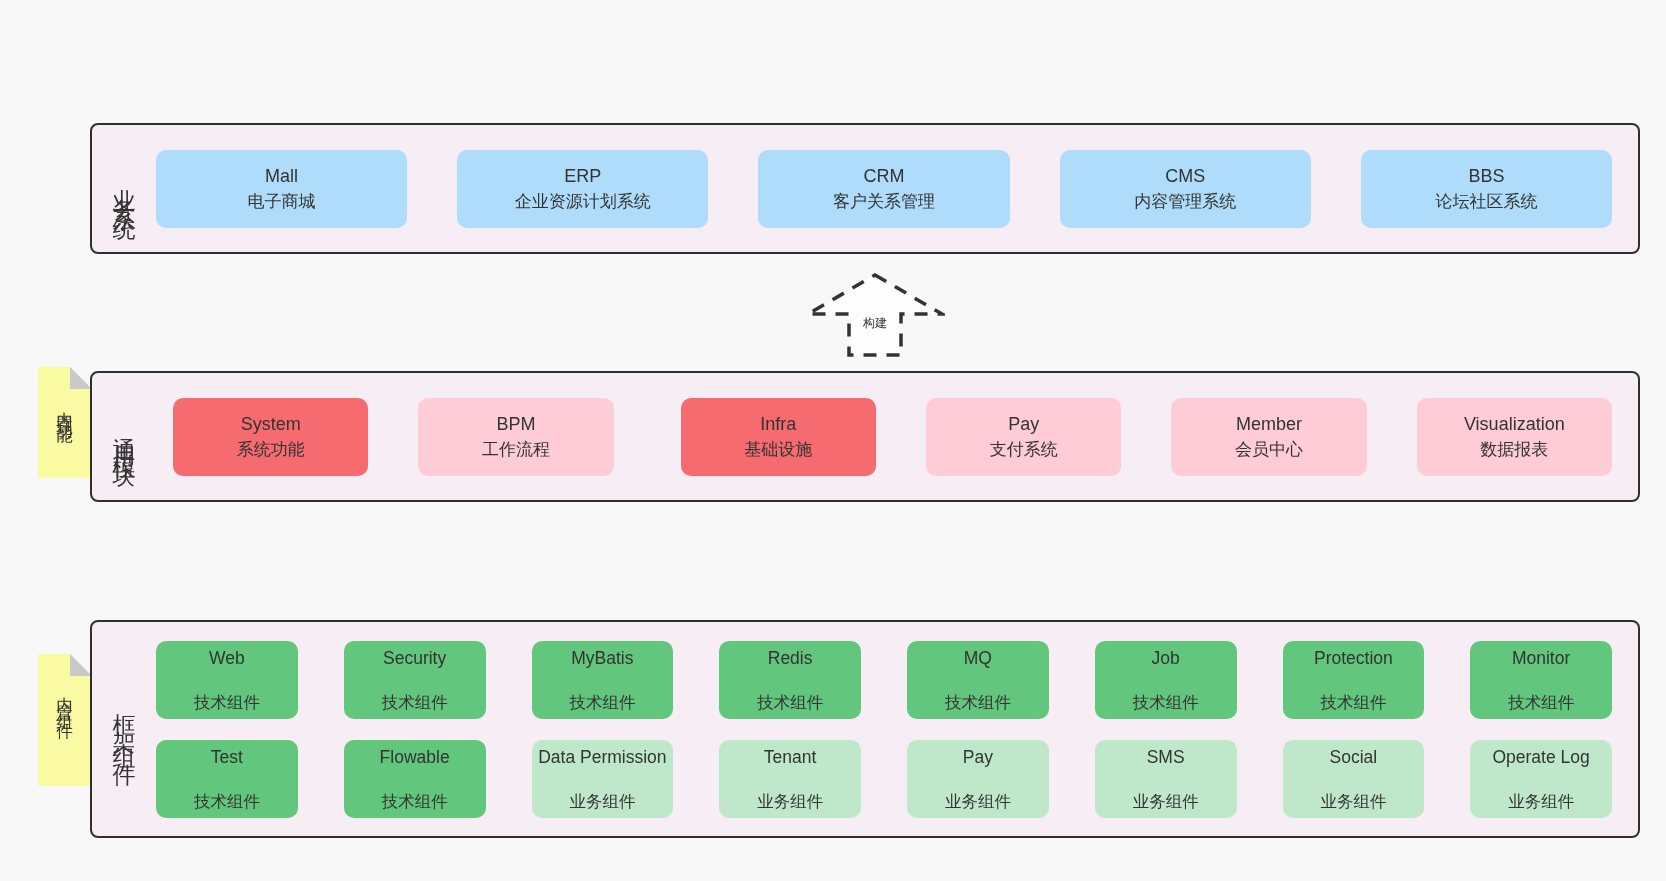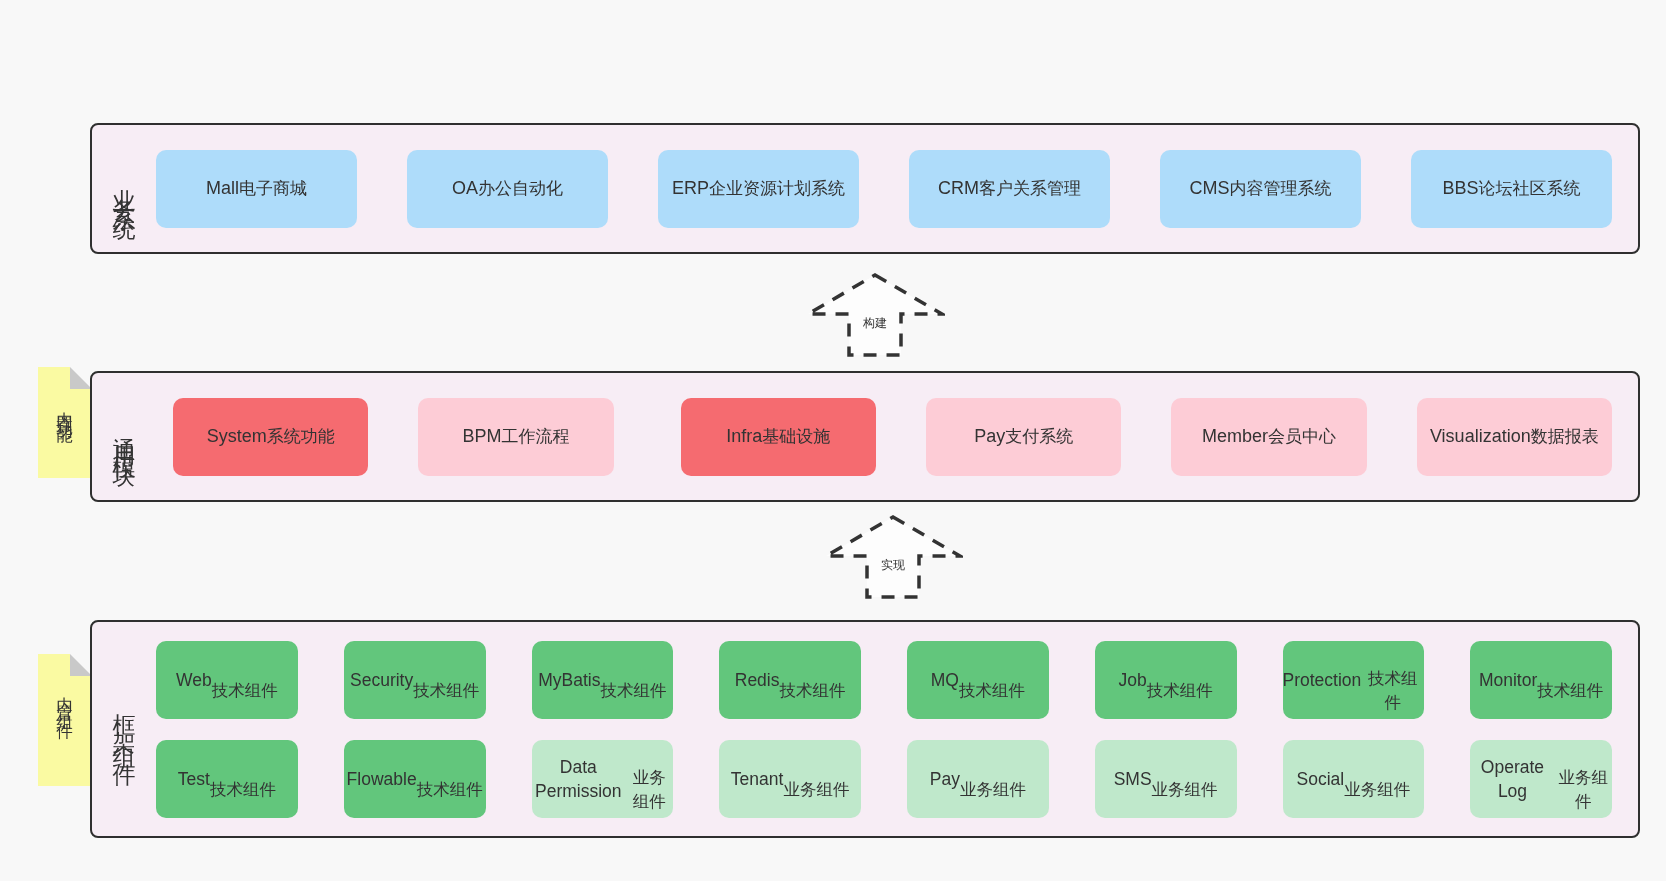--- a/index.html
+++ b/index.html
@@ -22,21 +22,21 @@
     writing-mode:vertical-lr;text-orientation:upright;
     font-size:23px;letter-spacing:9px;color:#333;
   }
   #layer-framework .layer-label{letter-spacing:17px;}
   
   .row{flex:1;display:flex;align-items:center;gap:50px;padding:0 26px 0 10px;}
   .grid{flex:1;display:flex;flex-direction:column;justify-content:center;gap:21px;padding:0 26px 0 10px;}
   .grid-row{display:flex;gap:46px;}
   .box{
     flex:1;height:78px;border-radius:10px;
-    display:flex;flex-direction:row;align-items:center;justify-content:center;
+    display:flex;flex-direction:column;align-items:center;justify-content:center;
     text-align:center;line-height:25px;
   }
   .box .t{font-size:18px;}
   .box .s{font-size:17px;}
   .grid-row .box{line-height:24px;}
   .grid-row .box .t{font-size:17.5px;}
   .grid-row .box .s{font-size:16.5px;margin-top:20px;}
   .blue{background:#aedcfa;}
   .red{background:#f56b70;margin-left:17px;}
   .pink{background:#fdccd6;}
@@ -78,37 +78,27 @@
   <div class="note" id="note-framework">
     <div class="note-text">内置组件</div>
   </div>
 
   <div class="arrow" id="arrow-build">
     <svg viewBox="0 0 140 86">
       <polygon points="70,3 137,42 96,42 96,83 44,83 44,42 3,42" fill="#fdfdfd" stroke="#333" stroke-width="3.5" stroke-dasharray="13 10"></polygon>
     </svg>
     <div class="arrow-label">构建</div>
   </div>
-  <div class="arrow" id="arrow-implement">
-    <svg viewBox="0 0 140 86">
-      <polygon points="70,3 137,42 96,42 96,83 44,83 44,42 3,42" fill="#fdfdfd" stroke="#333" stroke-width="3.5" stroke-dasharray="13 10"></polygon>
-    </svg>
-    <div class="arrow-label">实现</div>
-  </div>
 
   <section class="layer" id="layer-business">
     <div class="layer-label">业务系统</div>
     <div class="row">
       <div class="box blue">
         <div class="t">Mall</div>
         <div class="s">电子商城</div>
-      </div>
-      <div class="box blue">
-        <div class="t">OA</div>
-        <div class="s">办公自动化</div>
       </div>
       <div class="box blue">
         <div class="t">ERP</div>
         <div class="s">企业资源计划系统</div>
       </div>
       <div class="box blue">
         <div class="t">CRM</div>
         <div class="s">客户关系管理</div>
       </div>
       <div class="box blue">

